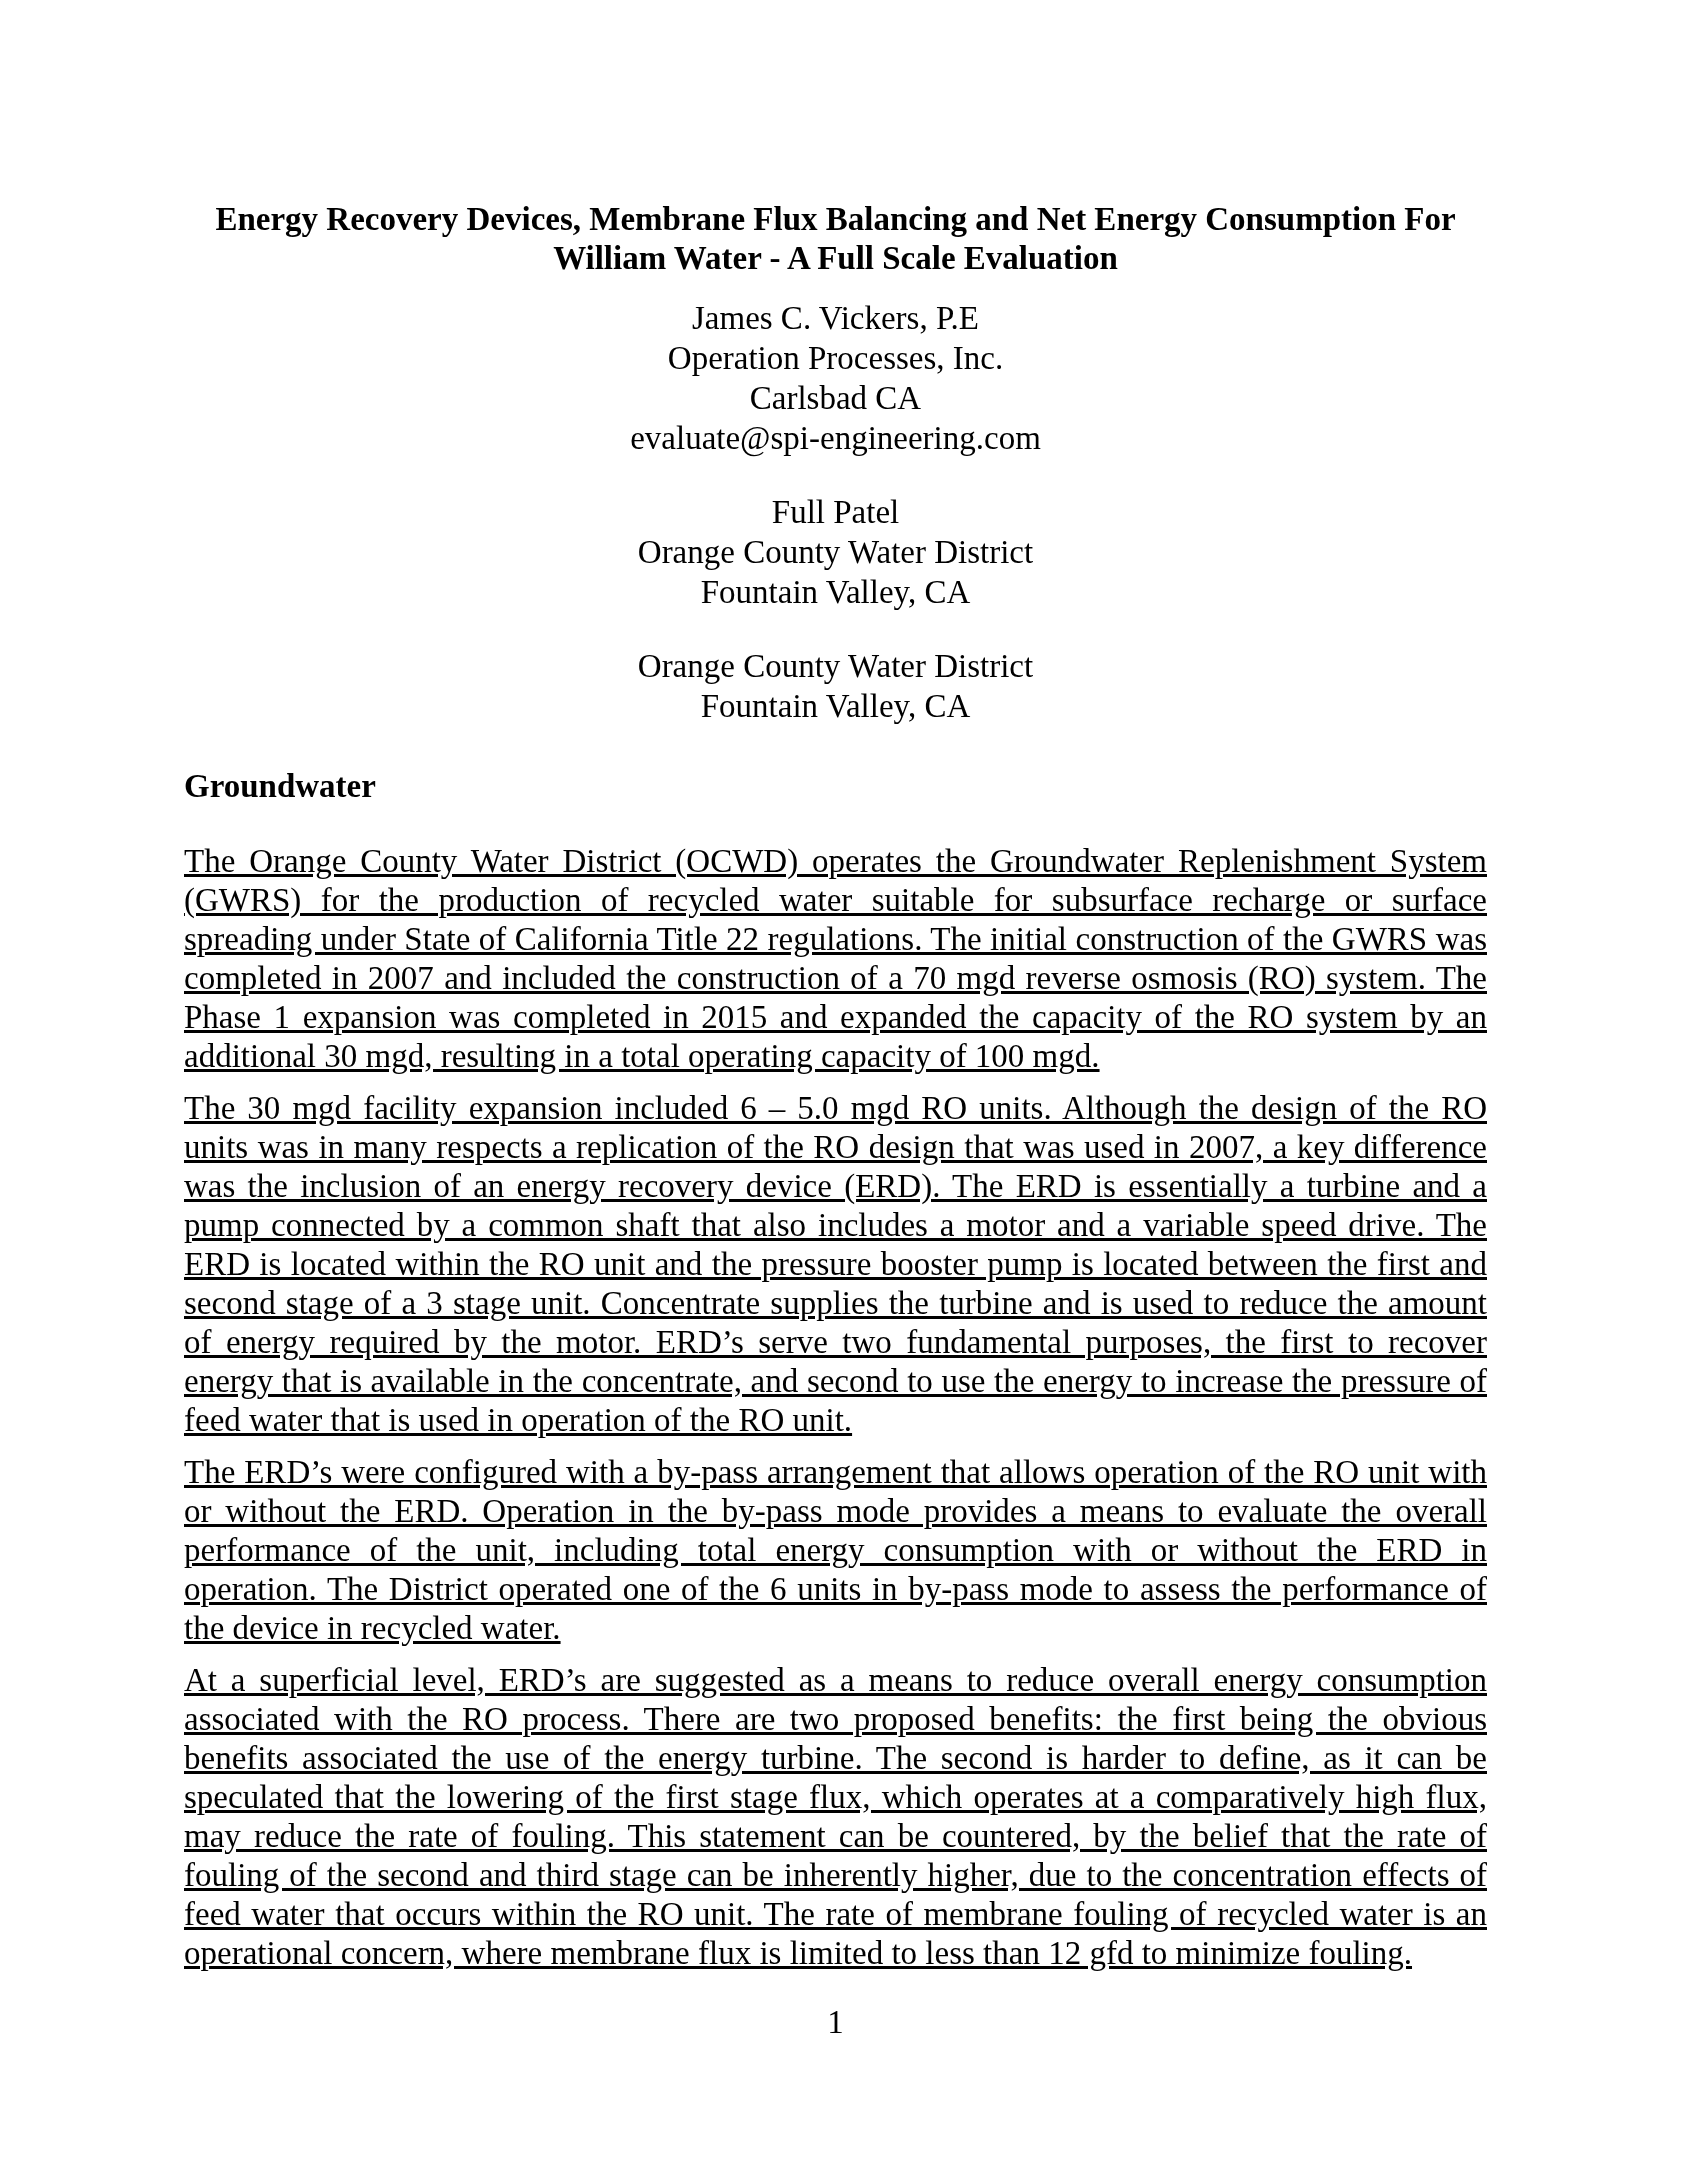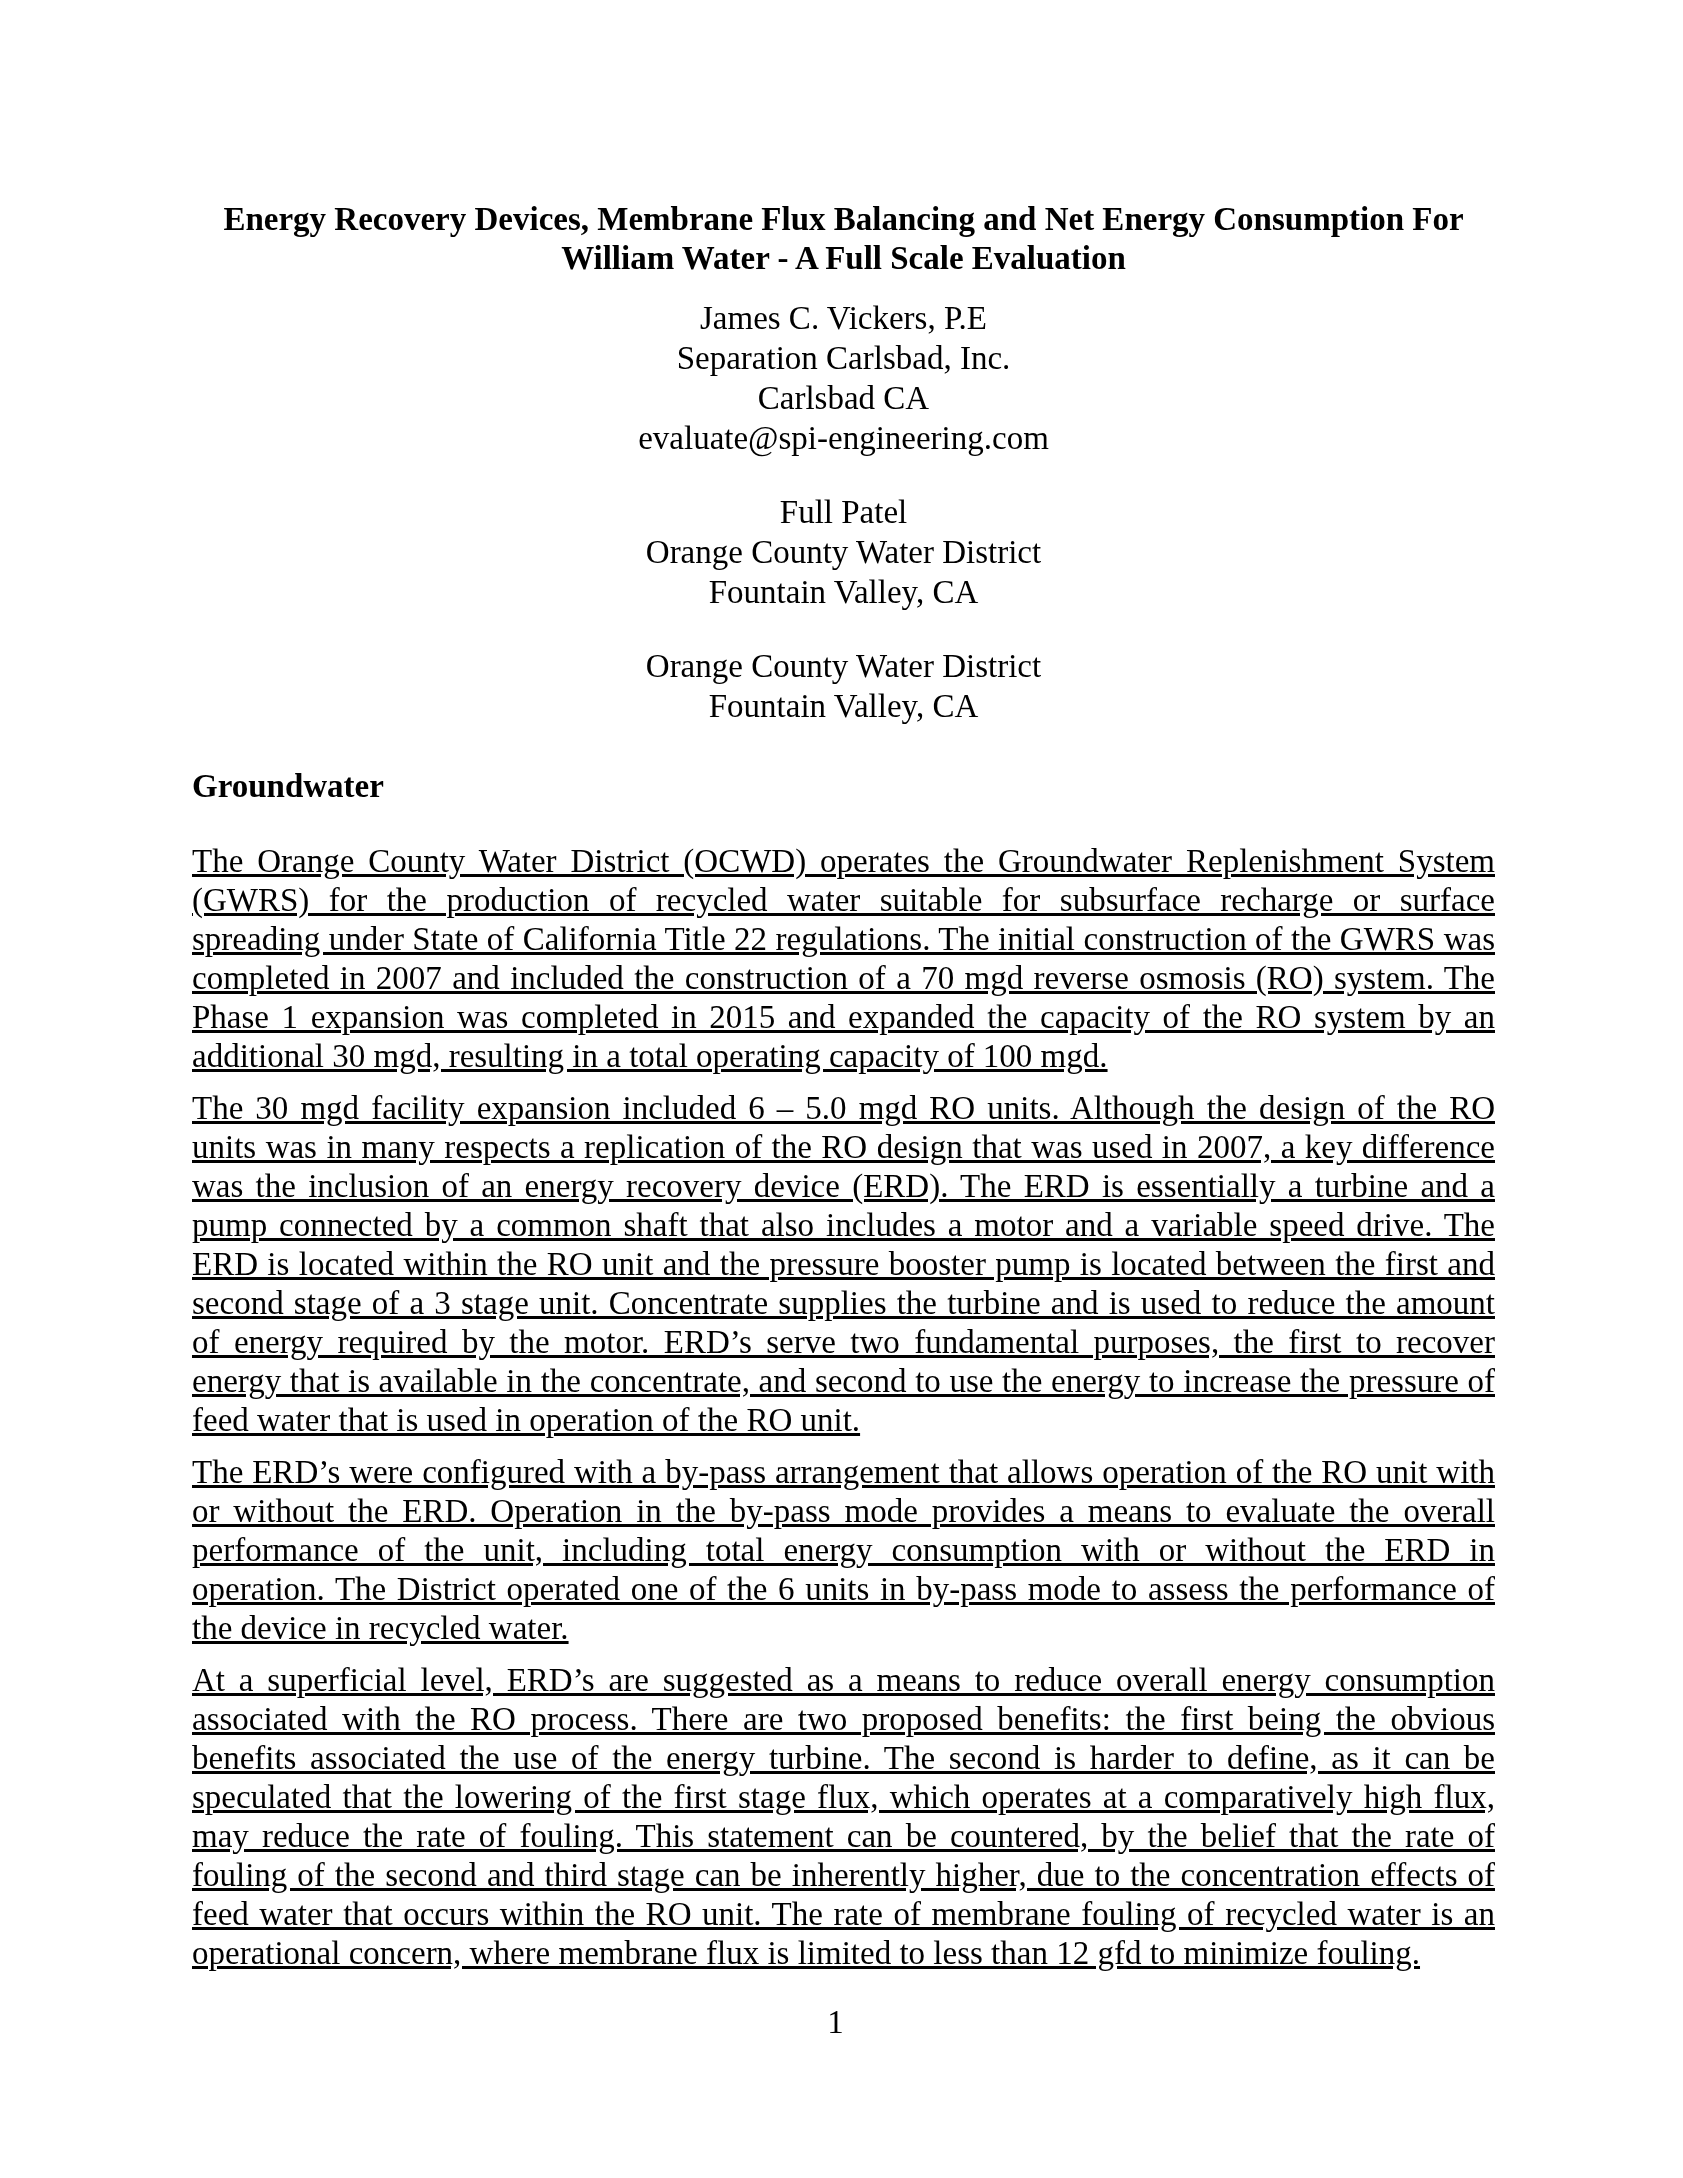--- a/index.html
+++ b/index.html
@@ -11,21 +11,21 @@
     position: relative;
     width: 1683px;
     height: 2178px;
     background: #ffffff;
     color: #000000;
     font-family: "Liberation Serif", "DejaVu Serif", serif;
     overflow: hidden;
   }
   .content {
     position: absolute;
-    left: 192px;
+    left: 184px;
     top: 200px;
     width: 1303px;
   }
   .title {
     text-align: center;
     font-weight: bold;
     font-size: 33px;
     line-height: 39px;
   }
   .authors {
@@ -74,21 +74,21 @@
 
     <div class="title">
       <div>Energy Recovery Devices, Membrane Flux Balancing and Net Energy Consumption For</div>
       <div>William Water - A Full Scale Evaluation</div>
     </div>
 
     <div class="authors">
 
       <div class="author-block">
         <div>James C. Vickers, P.E</div>
-        <div>Separation Carlsbad, Inc.</div>
+        <div>Operation Processes, Inc.</div>
         <div>Carlsbad CA</div>
         <div>evaluate@spi-engineering.com</div>
       </div>
 
       <div class="author-block">
         <div>Full Patel</div>
         <div>Orange County Water District</div>
         <div>Fountain Valley, CA</div>
       </div>
 

